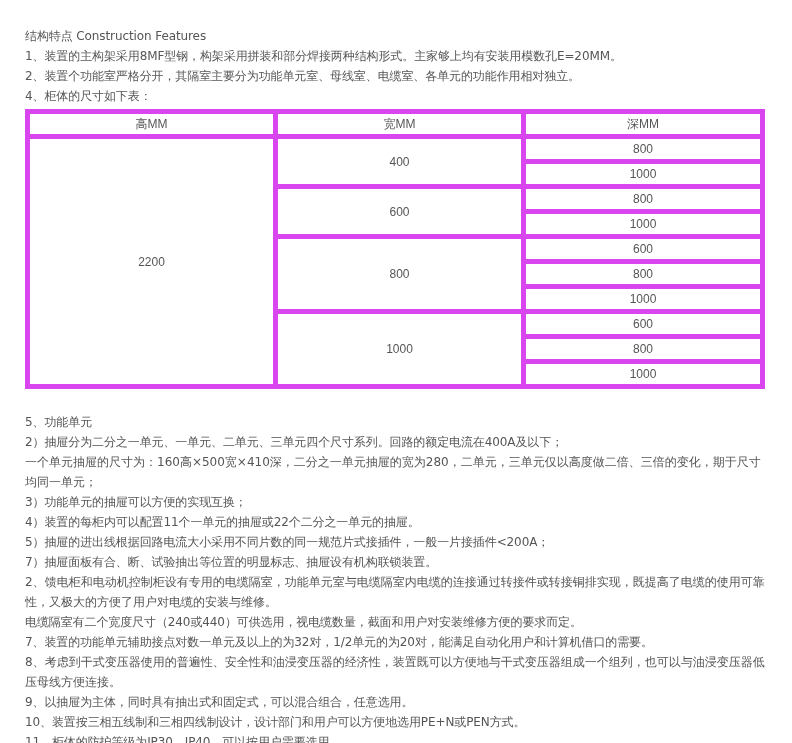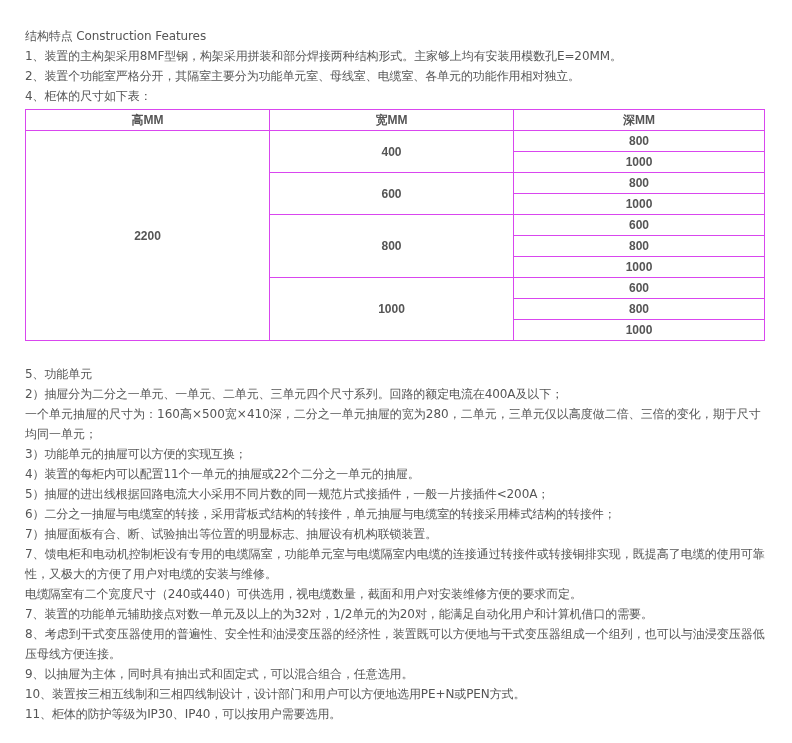--- a/index.html
+++ b/index.html
@@ -37,23 +37,23 @@
     }
     table.dims {
       border-collapse: collapse;
       width: 740px;
       margin-top: 3px;
       font-size: 12px;
       color: #555555;
       font-family: "Liberation Sans Narrow", "Liberation Sans", sans-serif;
     }
     table.dims th, table.dims td {
-      border: 1px solid #d946ef;
+      border: 5px solid #d946ef;
       text-align: center;
-      font-weight: bold;
+      font-weight: normal;
       padding: 0;
       height: 20px;
       line-height: 20px;
     }
     table.dims th.c1, table.dims td.c1 { width: 243px; }
     table.dims th.c2, table.dims td.c2 { width: 243px; }
     .section-gap { height: 23px; }
   </style>
 </head>
 <body>
@@ -115,26 +115,25 @@
 
   <div class="section-gap"></div>
 
   <div>
     <div class="line">5、功能单元</div>
     <div class="line">2）抽屉分为二分之一单元、一单元、二单元、三单元四个尺寸系列。回路的额定电流在400A及以下；</div>
     <div class="wrap-line">一个单元抽屉的尺寸为：160高×500宽×410深，二分之一单元抽屉的宽为280，二单元，三单元仅以高度做二倍、三倍的变化，期于尺寸均同一单元；</div>
     <div class="line">3）功能单元的抽屉可以方便的实现互换；</div>
     <div class="line">4）装置的每柜内可以配置11个一单元的抽屉或22个二分之一单元的抽屉。</div>
     <div class="line">5）抽屉的进出线根据回路电流大小采用不同片数的同一规范片式接插件，一般一片接插件&lt;200A；</div>
-    <div class="line">6）二分之一抽屉与电缆室的转接，采用背板式结构的转接件，单元抽屉与电缆室的转接采用棒式结构的转接件；</div>
     <div class="line">7）抽屉面板有合、断、试验抽出等位置的明显标志、抽屉设有机构联锁装置。</div>
   </div>
 
   <div>
-    <div class="wrap-line">7、馈电柜和电动机控制柜设有专用的电缆隔室，功能单元室与电缆隔室内电缆的连接通过转接件或转接铜排实现，既提高了电缆的使用可靠性，又极大的方便了用户对电缆的安装与维修。</div>
+    <div class="wrap-line">2、馈电柜和电动机控制柜设有专用的电缆隔室，功能单元室与电缆隔室内电缆的连接通过转接件或转接铜排实现，既提高了电缆的使用可靠性，又极大的方便了用户对电缆的安装与维修。</div>
     <div class="line">电缆隔室有二个宽度尺寸（240或440）可供选用，视电缆数量，截面和用户对安装维修方便的要求而定。</div>
     <div class="line">7、装置的功能单元辅助接点对数一单元及以上的为32对，1/2单元的为20对，能满足自动化用户和计算机借口的需要。</div>
     <div class="wrap-line">8、考虑到干式变压器使用的普遍性、安全性和油浸变压器的经济性，装置既可以方便地与干式变压器组成一个组列，也可以与油浸变压器低压母线方便连接。</div>
     <div class="line">9、以抽屉为主体，同时具有抽出式和固定式，可以混合组合，任意选用。</div>
     <div class="line">10、装置按三相五线制和三相四线制设计，设计部门和用户可以方便地选用PE+N或PEN方式。</div>
     <div class="line">11、柜体的防护等级为IP30、IP40，可以按用户需要选用。</div>
   </div>
 </div>
 
 </body></html>

